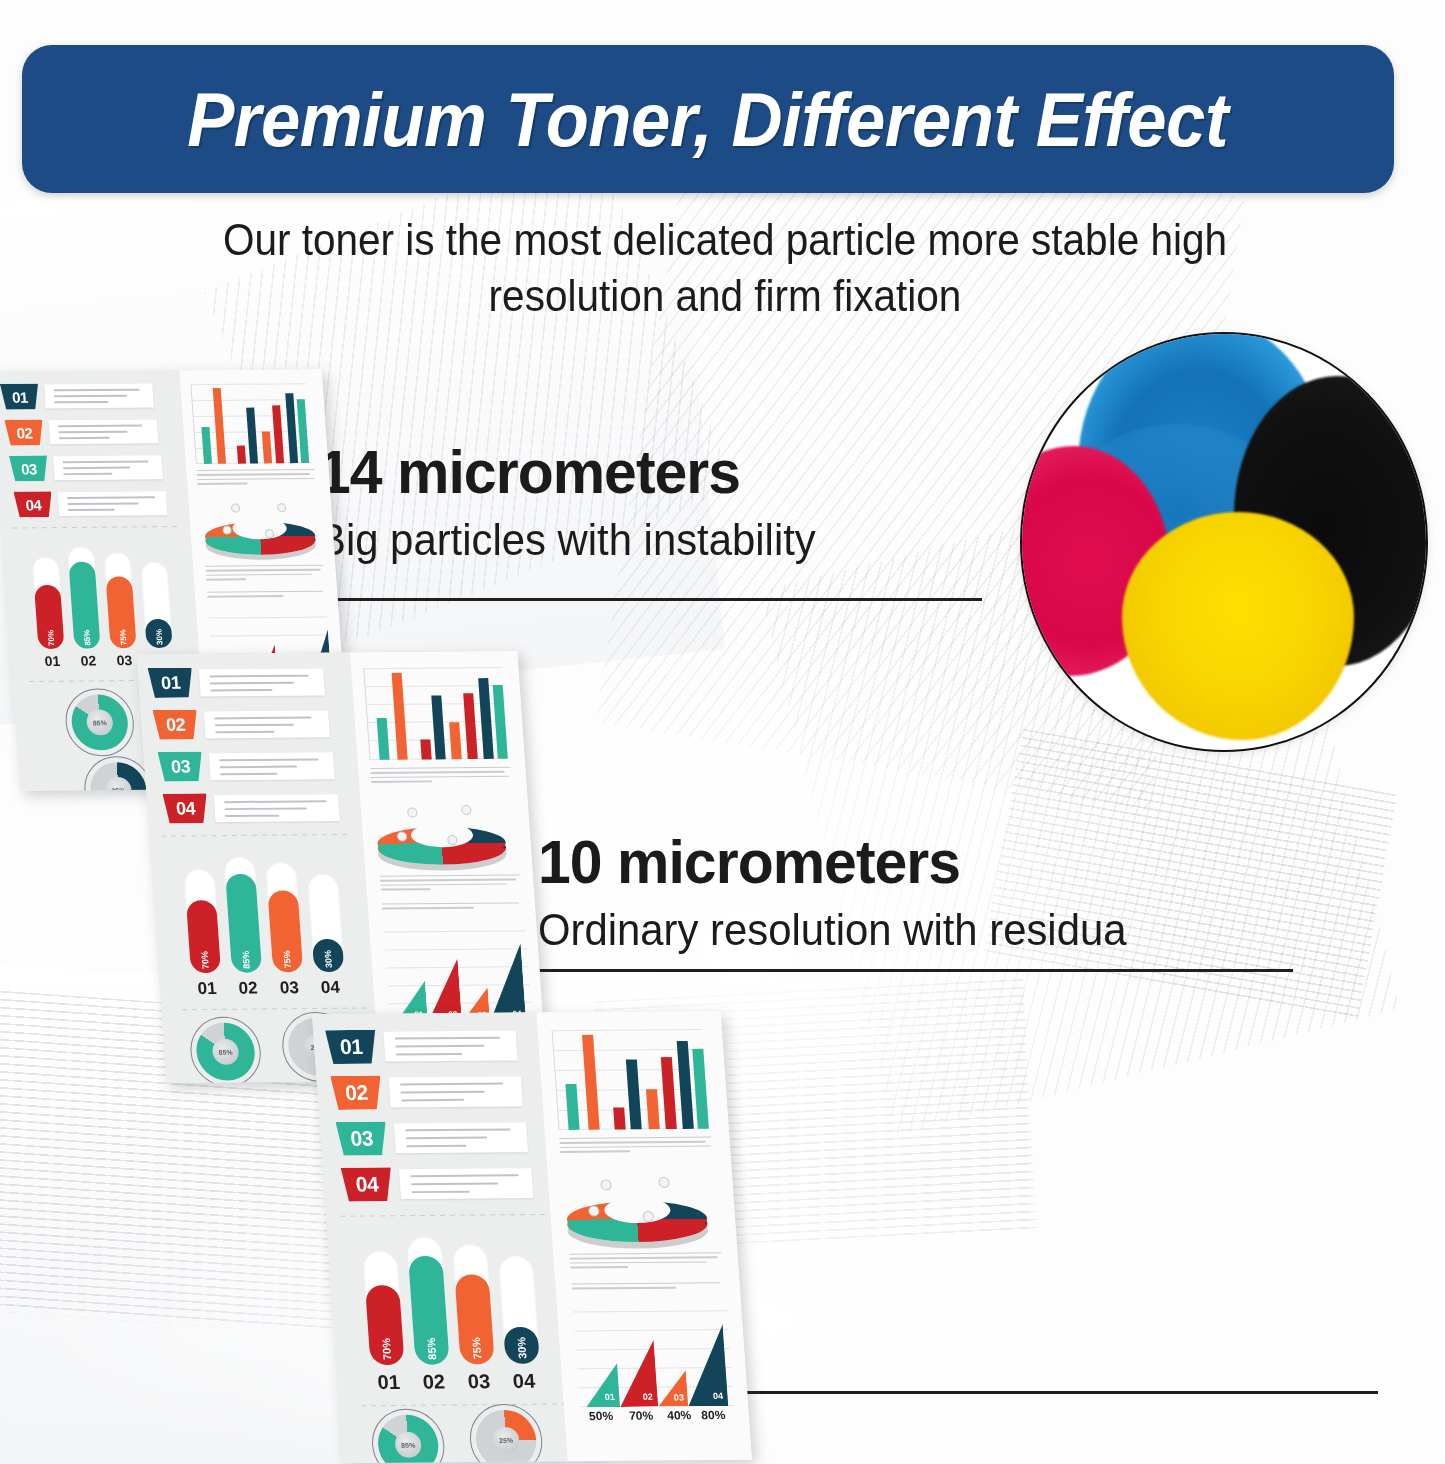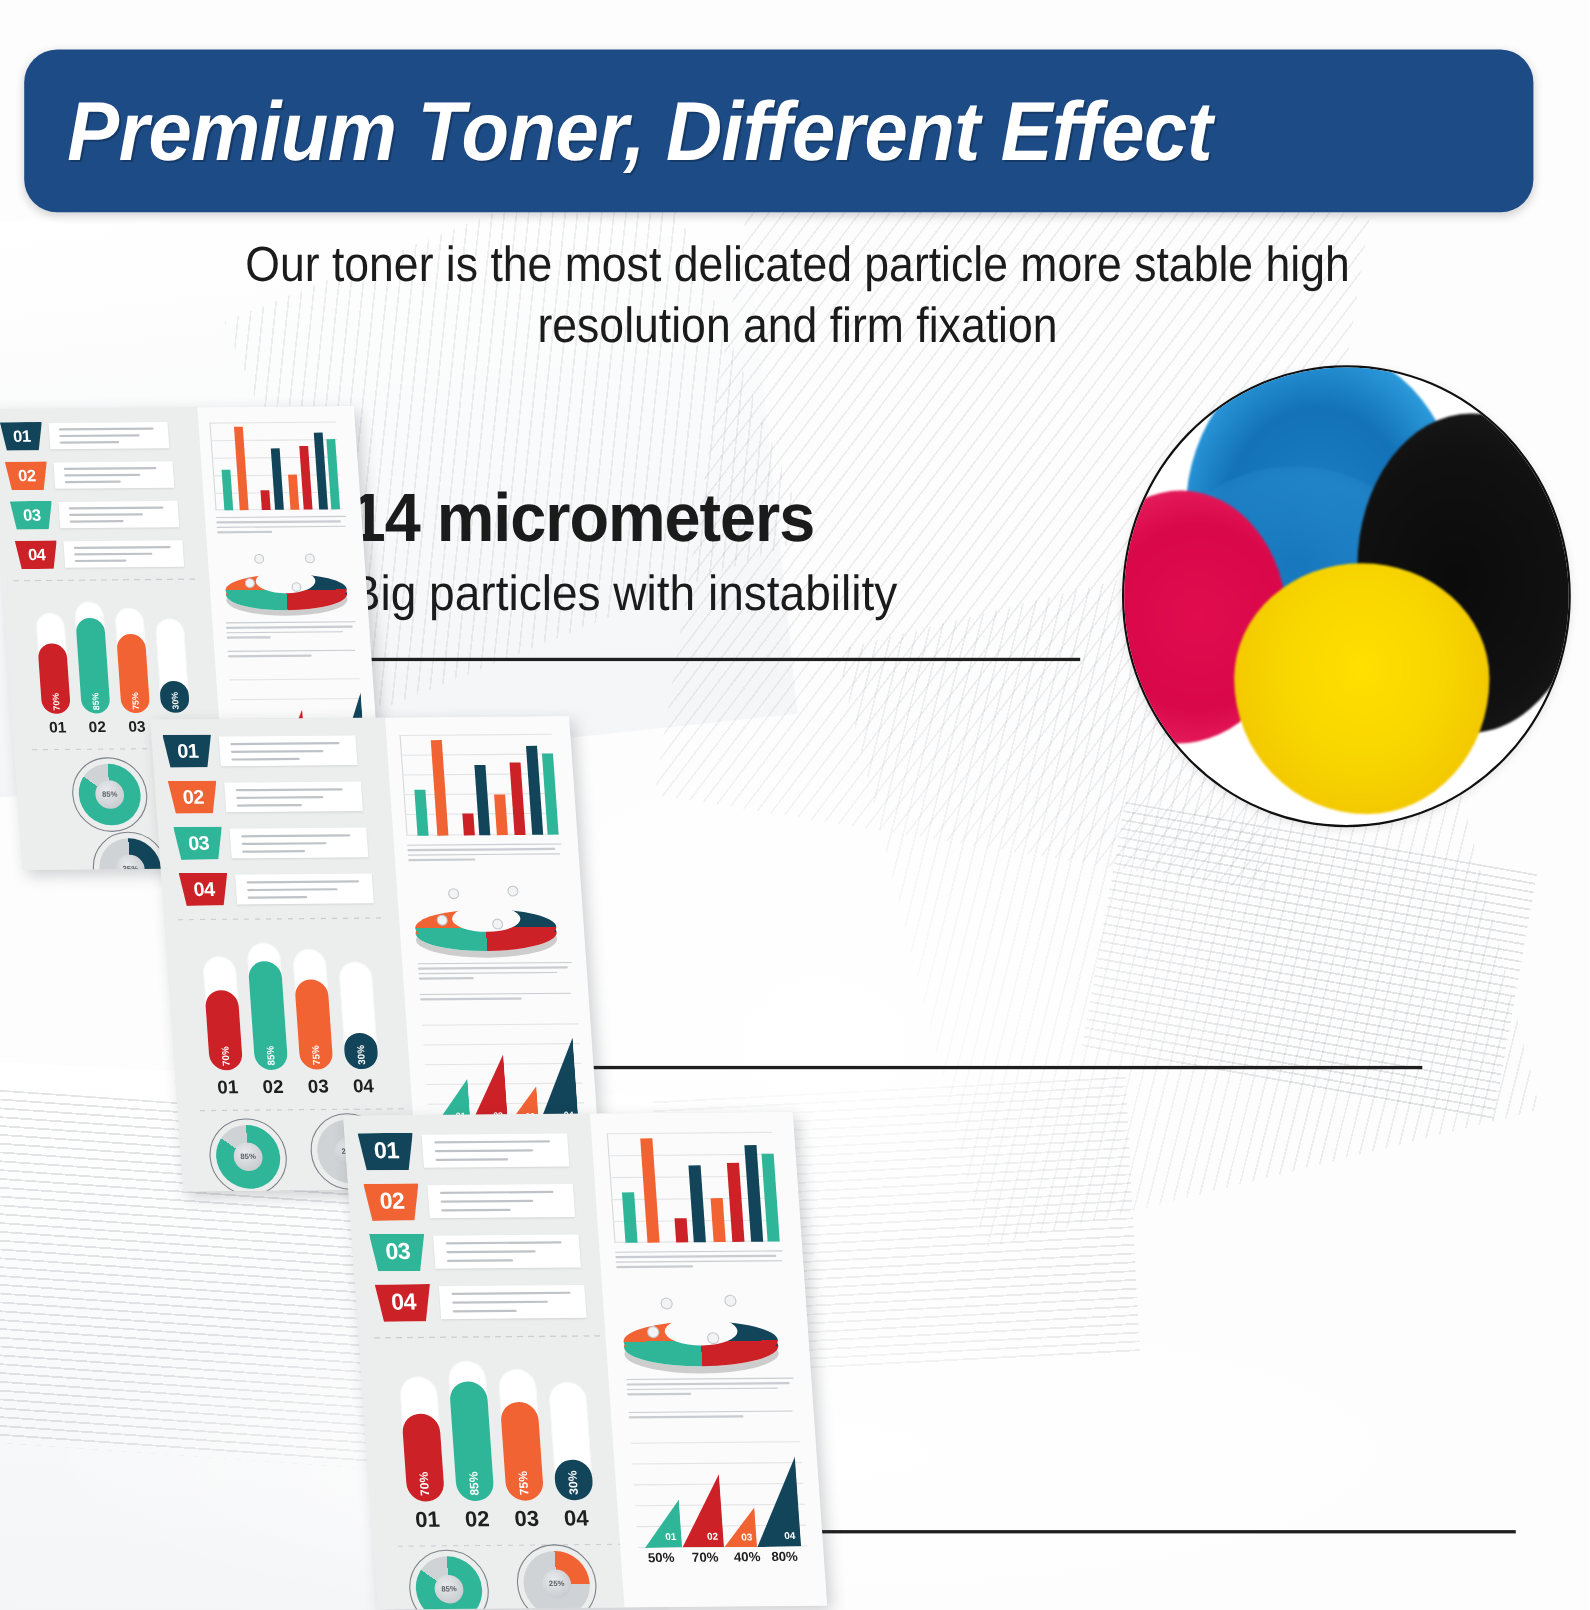--- a/index.html
+++ b/index.html
@@ -37,21 +37,21 @@
     background: radial-gradient(ellipse at 50% 50%, rgba(255,255,255,.95), rgba(255,255,255,0) 70%);
   }
 
   
   .banner {
     position: absolute;
     left: 22px; top: 45px;
     width: 1372px; height: 148px;
     background: #1d4b86;
     border-radius: 30px;
-    display: flex; align-items: center; 
+    display: flex; align-items: center; justify-content: center;
     box-shadow: 0 3px 9px rgba(0,0,0,.18);
   }
   .banner-title {
     color: #ffffff;
     font-weight: bold;
     font-style: italic;
     font-size: 76px;
     letter-spacing: -0.5px;
     transform: scaleX(.93);
     white-space: nowrap;
@@ -247,20 +247,24 @@
 
   <div class="callout" style="left:318px; top:436px; width:680px;">
     <div class="big">14 micrometers</div>
     <div class="sub">Big particles with instability</div>
   </div>
   <div class="rule-wrap" style="left:310px; top:589px; width:672px;">
     <span class="rule-dot"></span>
     <span class="rule-line"></span>
   </div>
 
+  <div class="callout" style="left:538px; top:826px; width:760px;">
+    <div class="big">10 micrometers</div>
+    <div class="sub">Ordinary resolution with residua</div>
+  </div>
   <div class="rule-wrap" style="left:503px; top:960px; width:790px;">
     <span class="rule-dot"></span>
     <span class="rule-line"></span>
   </div>
 
   <div class="rule-wrap" style="left:716px; top:1382px; width:662px;">
     <span class="rule-dot"></span>
     <span class="rule-line"></span>
   </div>
 

